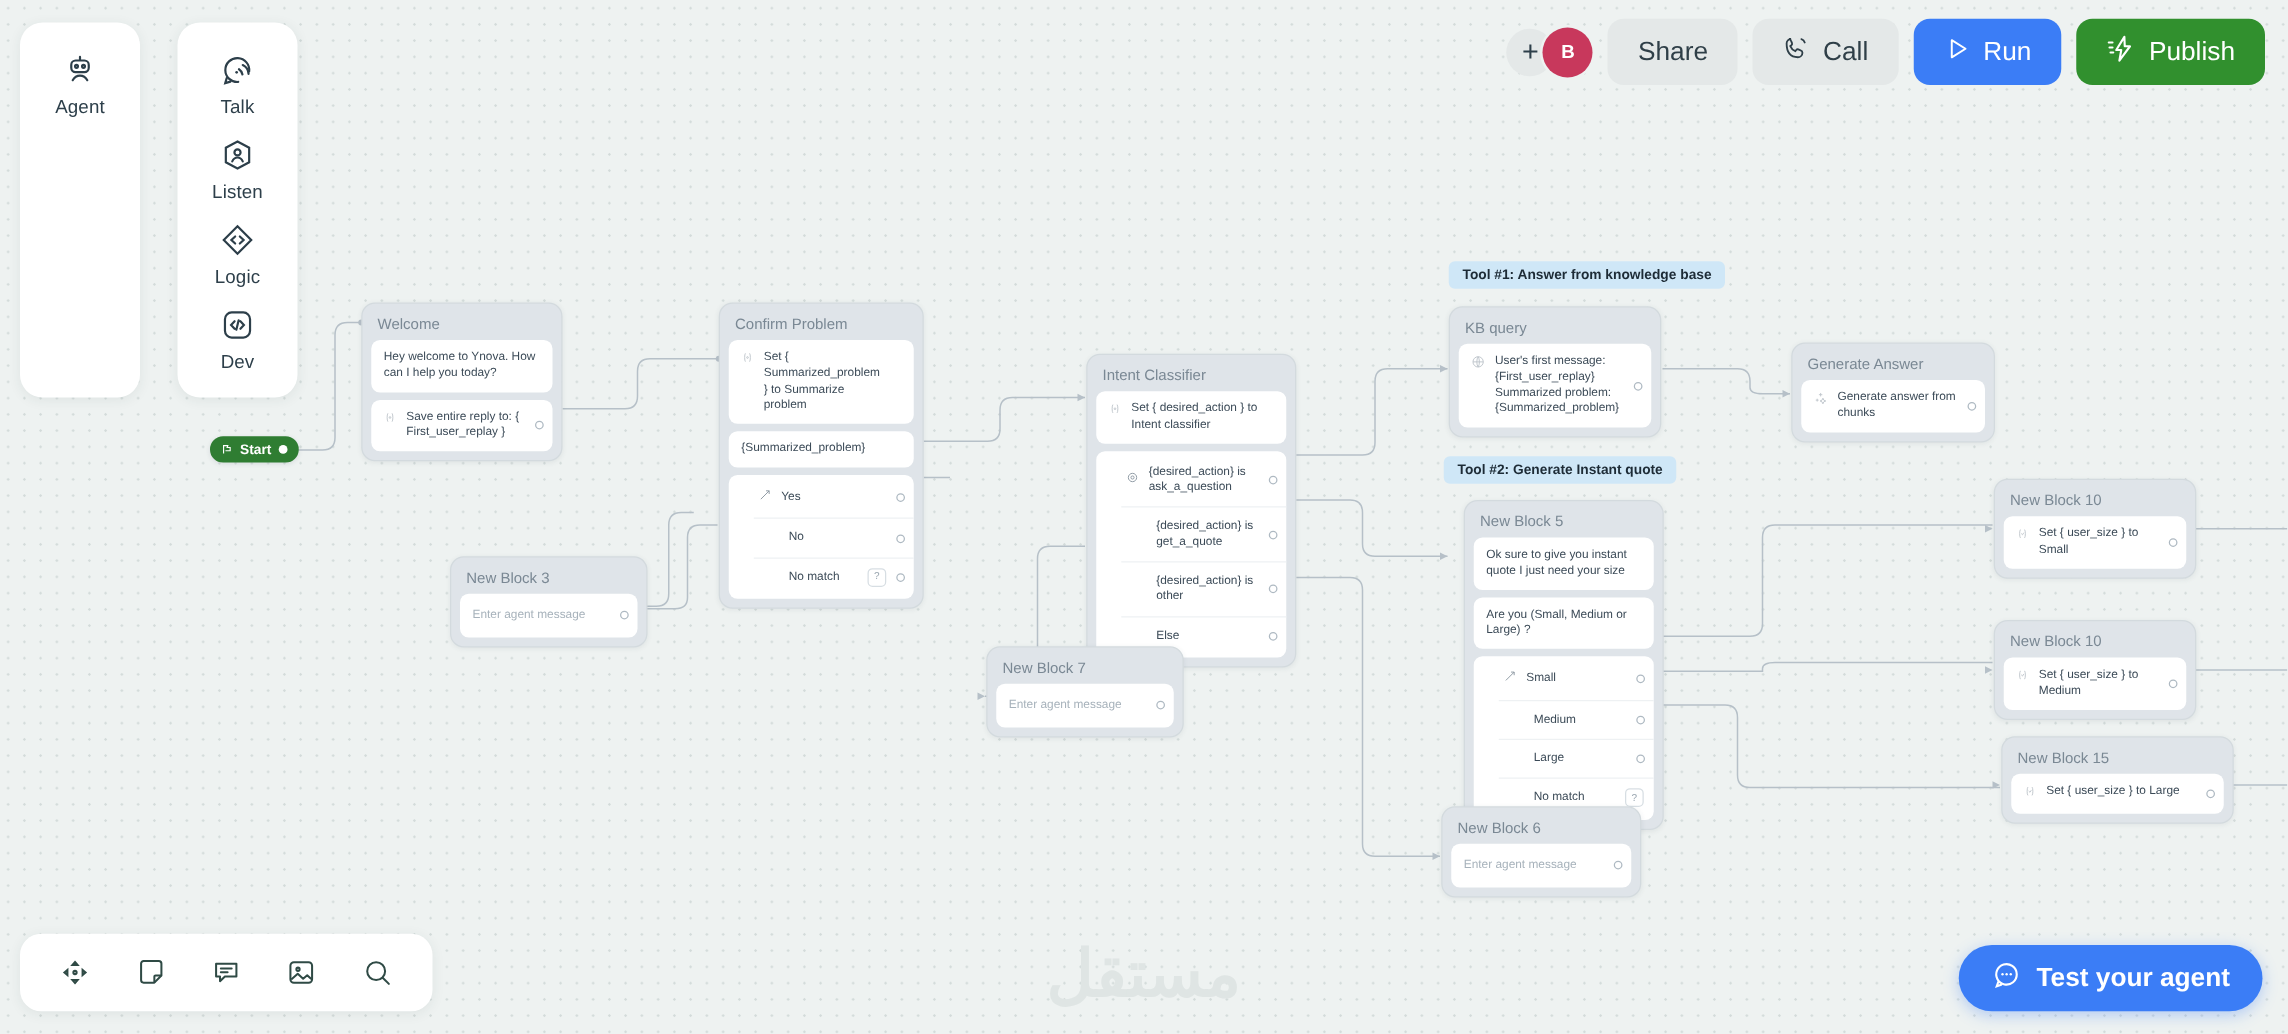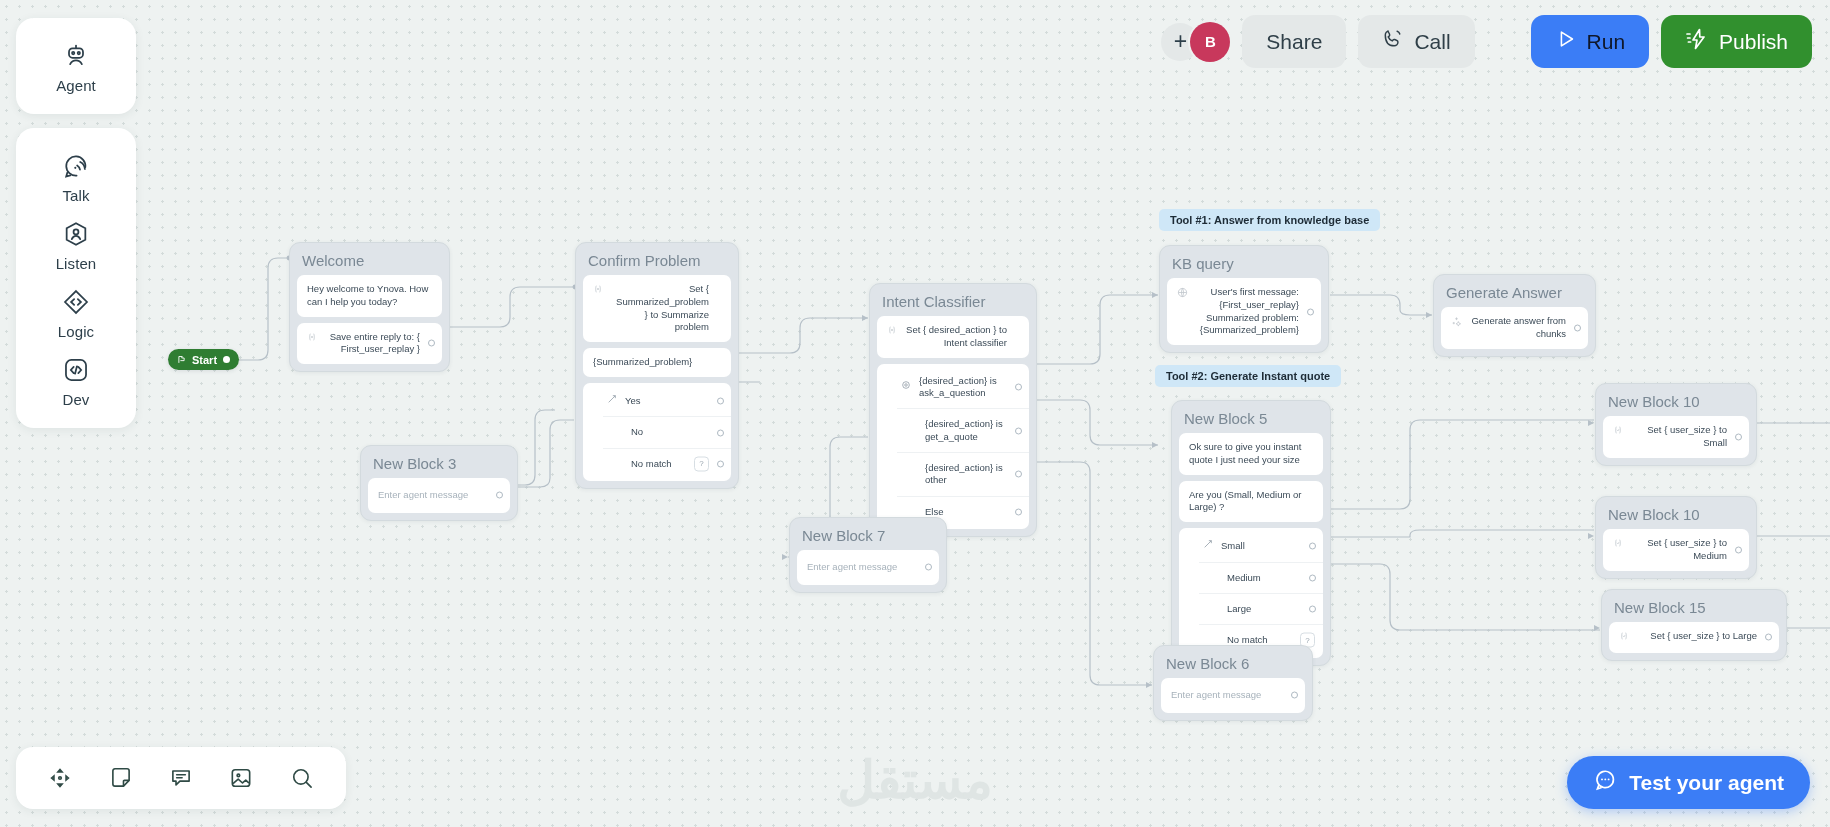--- a/index.html
+++ b/index.html
@@ -11,21 +11,21 @@
   }
   #app {
     position: relative;
     width: 1830px; height: 827px;
     background-color: #eef2f1;
     background-image: radial-gradient(#d3dbda 1px, transparent 1.1px);
     background-size: 13px 13px;
   }
 
   
-  .rail { position: absolute; left: 16px; top: 18px; width: 120px; display: flex; flex-direction: column; gap: 14px; z-index: 40;}
+  .rail { position: absolute; left: 16px; top: 18px; width: 80px; display: flex; flex-direction: row; gap: 30px; z-index: 40;}
   .rail-card {
     background: #ffffff;
     border-radius: 18px;
     box-shadow: 0 2px 10px rgba(40,60,70,.08);
     padding: 12px 0 16px;
     display: flex; flex-direction: column; align-items: center;
   }
   .rail-item {
     width: 96px; padding: 12px 0 4px;
     display: flex; flex-direction: column; align-items: center; gap: 7px;
@@ -49,21 +49,21 @@
     display: flex; align-items: center; justify-content: center;
     font-size: 15px; font-weight: 700; margin-left: -9px; cursor: pointer;
     box-shadow: 0 0 0 2px #eef2f1;
   }
   .tbtn {
     height: 53px; border-radius: 13px; padding: 0 24px;
     display: flex; align-items: center; gap: 10px;
     font-size: 21px; cursor: pointer; white-space: nowrap;
   }
   .tbtn.grey  { background: #e4e8e8; color: #2f3f48; }
-  .tbtn.blue  { background: #3b7df6; color: #0f172a; margin-left: 44px; }
+  .tbtn.blue  { background: #3b7df6; color: #ffffff; }
   .tbtn.green { background: #31902e; color: #fff; }
 
   
   .test-btn {
     position: absolute; right: 20px; bottom: 18px;
     height: 53px; border-radius: 28px; padding: 0 26px;
     background: #3b7df6; color: #fff;
     display: flex; align-items: center; gap: 12px;
     font-size: 21px; font-weight: 700; cursor: pointer; z-index: 40;
     box-shadow: 0 3px 12px rgba(59,125,246,.35);
@@ -94,29 +94,29 @@
   #edges { position: absolute; inset: 0; z-index: 5; pointer-events: none; }
 
   .node {
     position: absolute;
     background: #dfe4e9;
     border: 1px solid #d3dade;
     border-radius: 11px;
     padding: 7px;
     box-shadow: 0 1px 4px rgba(40,60,70,.07);
   }
-  .node-title { font-size: 15px; color: #7a8894; padding: 2px 5px 6px; }
+  .node-title { font-size: 12px; color: #7a8894; padding: 2px 5px 6px; }
   .card {
     background: #fff; border-radius: 7px;
     padding: 8px 10px; margin-bottom: 6px;
     font-size: 9.5px; color: #3b4a57; line-height: 1.35;
     position: relative;
   }
   .card:last-child { margin-bottom: 0; }
-  .card.with-icon { display: flex; gap: 8px; align-items: flex-start; padding-right: 22px; text-align: right;}
+  .card.with-icon { display: flex; gap: 8px; align-items: flex-start; padding-right: 22px;}
   .card .txt { flex: 1; }
   .card .gi { flex: 0 0 auto; margin-top: 1px; opacity:.55;}
   .port {
     position: absolute; right: 7px; top: 50%; transform: translateY(-50%);
     width: 7px; height: 7px; border-radius: 50%;
     border: 1.3px solid #aeb9c2; background: #fff;
   }
   .branchcard { background: #fff; border-radius: 7px; padding: 2px 0; }
   .branch {
     position: relative;

